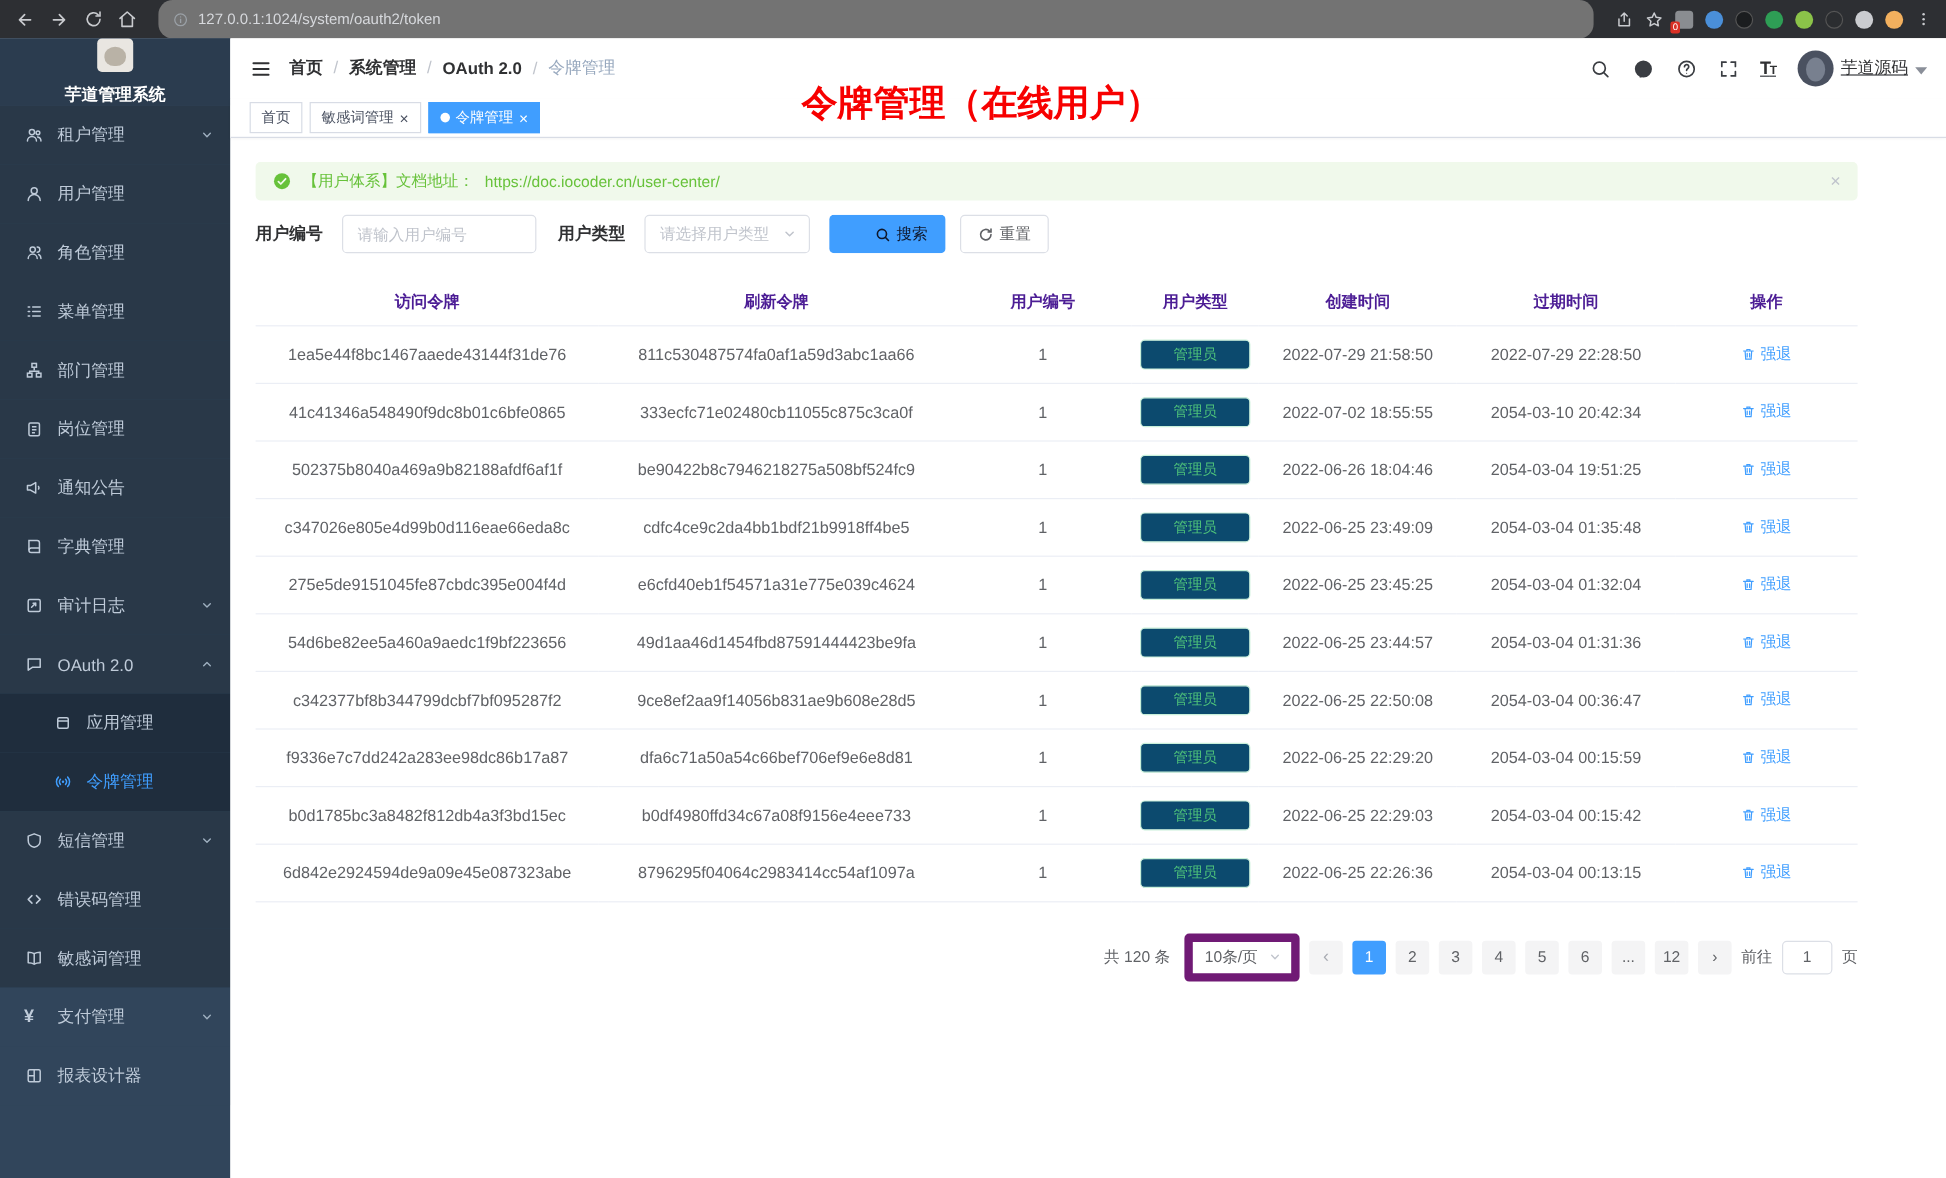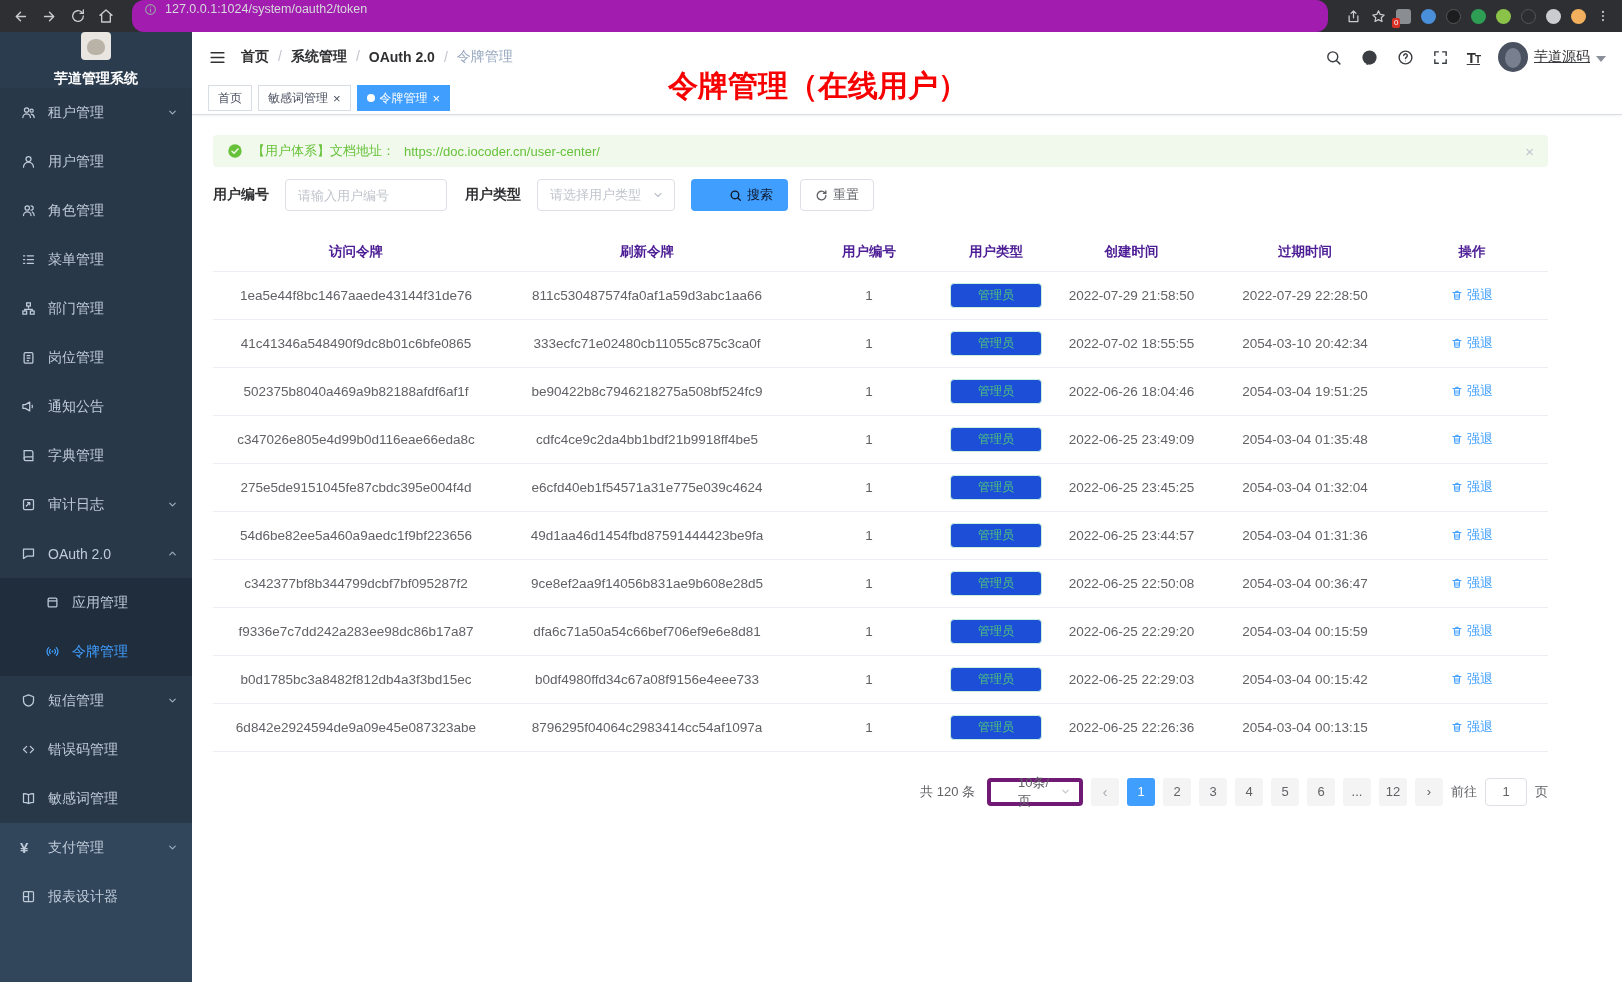--- a/index.html
+++ b/index.html
@@ -4,21 +4,21 @@
 <style>
   * { margin:0; padding:0; box-sizing:border-box; }
   html,body { width:1622px; height:982px; overflow:hidden; background:#fff;
     font-family:"Liberation Sans","DejaVu Sans",sans-serif; }
   body { position:relative; }
   .ic { display:inline-flex; align-items:center; justify-content:center; flex:none; }
 
   
   .browser-bar { height:32px; background:#2d2f33; display:flex; align-items:center; padding:0 12px; gap:12px; }
   .b-ico { color:#c9cbcf; }
-  .url-pill { flex:1; height:24px; background:#a21caf; border-radius:12px; display:flex; align-items:flex-end; gap:8px; padding:16px 12px; margin:0 6px; }
+  .url-pill { flex:1; height:24px; background:#737373; border-radius:12px; display:flex; align-items:center; gap:8px; padding:16px 12px; margin:0 6px; }
   .url-text { color:#d7d9dd; font-size:12.5px; }
   .b-right { display:flex; align-items:center; gap:10px; }
   .ext-dot { width:15px; height:15px; border-radius:50%; position:relative; }
   .ext-sq { width:15px; height:15px; border-radius:3px; position:relative; background:#8a8d91; }
   .ext-badge { position:absolute; left:-4px; bottom:-4px; background:#d93025; color:#fff; font-size:8px; line-height:10px; padding:0 2px; border-radius:2px; }
 
   
   .app { display:flex; height:950px; }
 
   
@@ -77,27 +77,27 @@
   .f-select { width:138px; height:32px; border:1px solid #dcdfe6; border-radius:4px; display:flex; align-items:center; justify-content:space-between; padding:0 10px 0 12px; cursor:pointer; }
   .f-select .ph { color:#c0c4cc; font-size:13px; }
   .btn { height:32px; border-radius:4px; font-size:13px; display:inline-flex; align-items:center; gap:5px; padding:0 14px; cursor:pointer; border:1px solid transparent; }
   .btn-primary { background:#409eff; color:#0f172a;padding-left:37px; }
   .btn-plain { background:#fff; border-color:#dcdfe6; color:#606266; }
 
   
   table { width:100%; border-collapse:collapse; margin-top:22px; table-layout:fixed; }
   th { height:38px; font-size:13.5px; font-weight:700; color:#4c1d95; text-align:center; border-bottom:1px solid #ebeef5; }
   td { height:48px; font-size:13.5px; color:#606266; text-align:center; border-bottom:1px solid #ebeef5; white-space:nowrap; overflow:hidden; }
-  .tag-success { display:inline-block; padding:3px 27px; font-size:12px; color:#4fc47a; background:#1d4ed8; border:1px solid #c9f0da; border-radius:4px; }
+  .tag-success { display:inline-block; padding:3px 27px; font-size:12px; color:#4fc47a; background:#0c4a6e; border:1px solid #c9f0da; border-radius:4px; }
   .link-btn { color:#409eff; font-size:13px; display:inline-flex; align-items:center; gap:4px; cursor:pointer; text-decoration:none; }
 
   
   .pagination { display:flex; align-items:center; justify-content:flex-end; margin-top:26px; gap:8px; font-size:13px; color:#606266; }
   .pg-total { margin-right:4px; }
-  .pg-size { width:96px; height:28px; border:4px solid #701a75; border-radius:4px; display:flex; align-items:center; justify-content:space-between; padding:0 8px 0 27px; cursor:pointer; color:#606266; }
+  .pg-size { width:96px; height:40px; border:7px solid #701a75; border-radius:4px; display:flex; align-items:center; justify-content:space-between; padding:0 8px 0 10px; cursor:pointer; color:#606266; }
   .pg-btn { min-width:28px; height:28px; border-radius:3px; background:#f4f4f5; color:#606266; display:inline-flex; align-items:center; justify-content:center; padding:0 4px; cursor:pointer; font-size:13px; border:none; }
   .pg-btn.active { background:#409eff; color:#fff; }
   .pg-arrow { color:#a8abb2; font-size:15px; }
   .goto-input { width:42px; height:28px; border:1px solid #dcdfe6; border-radius:4px; text-align:center; font-size:13px; color:#606266; outline:none; }
 
   
   .annotation { position:absolute; left:668px; top:66px; font-size:30px; font-weight:700; color:#f70000; z-index:60; white-space:nowrap; }
 </style>
 </head>
 <body>

